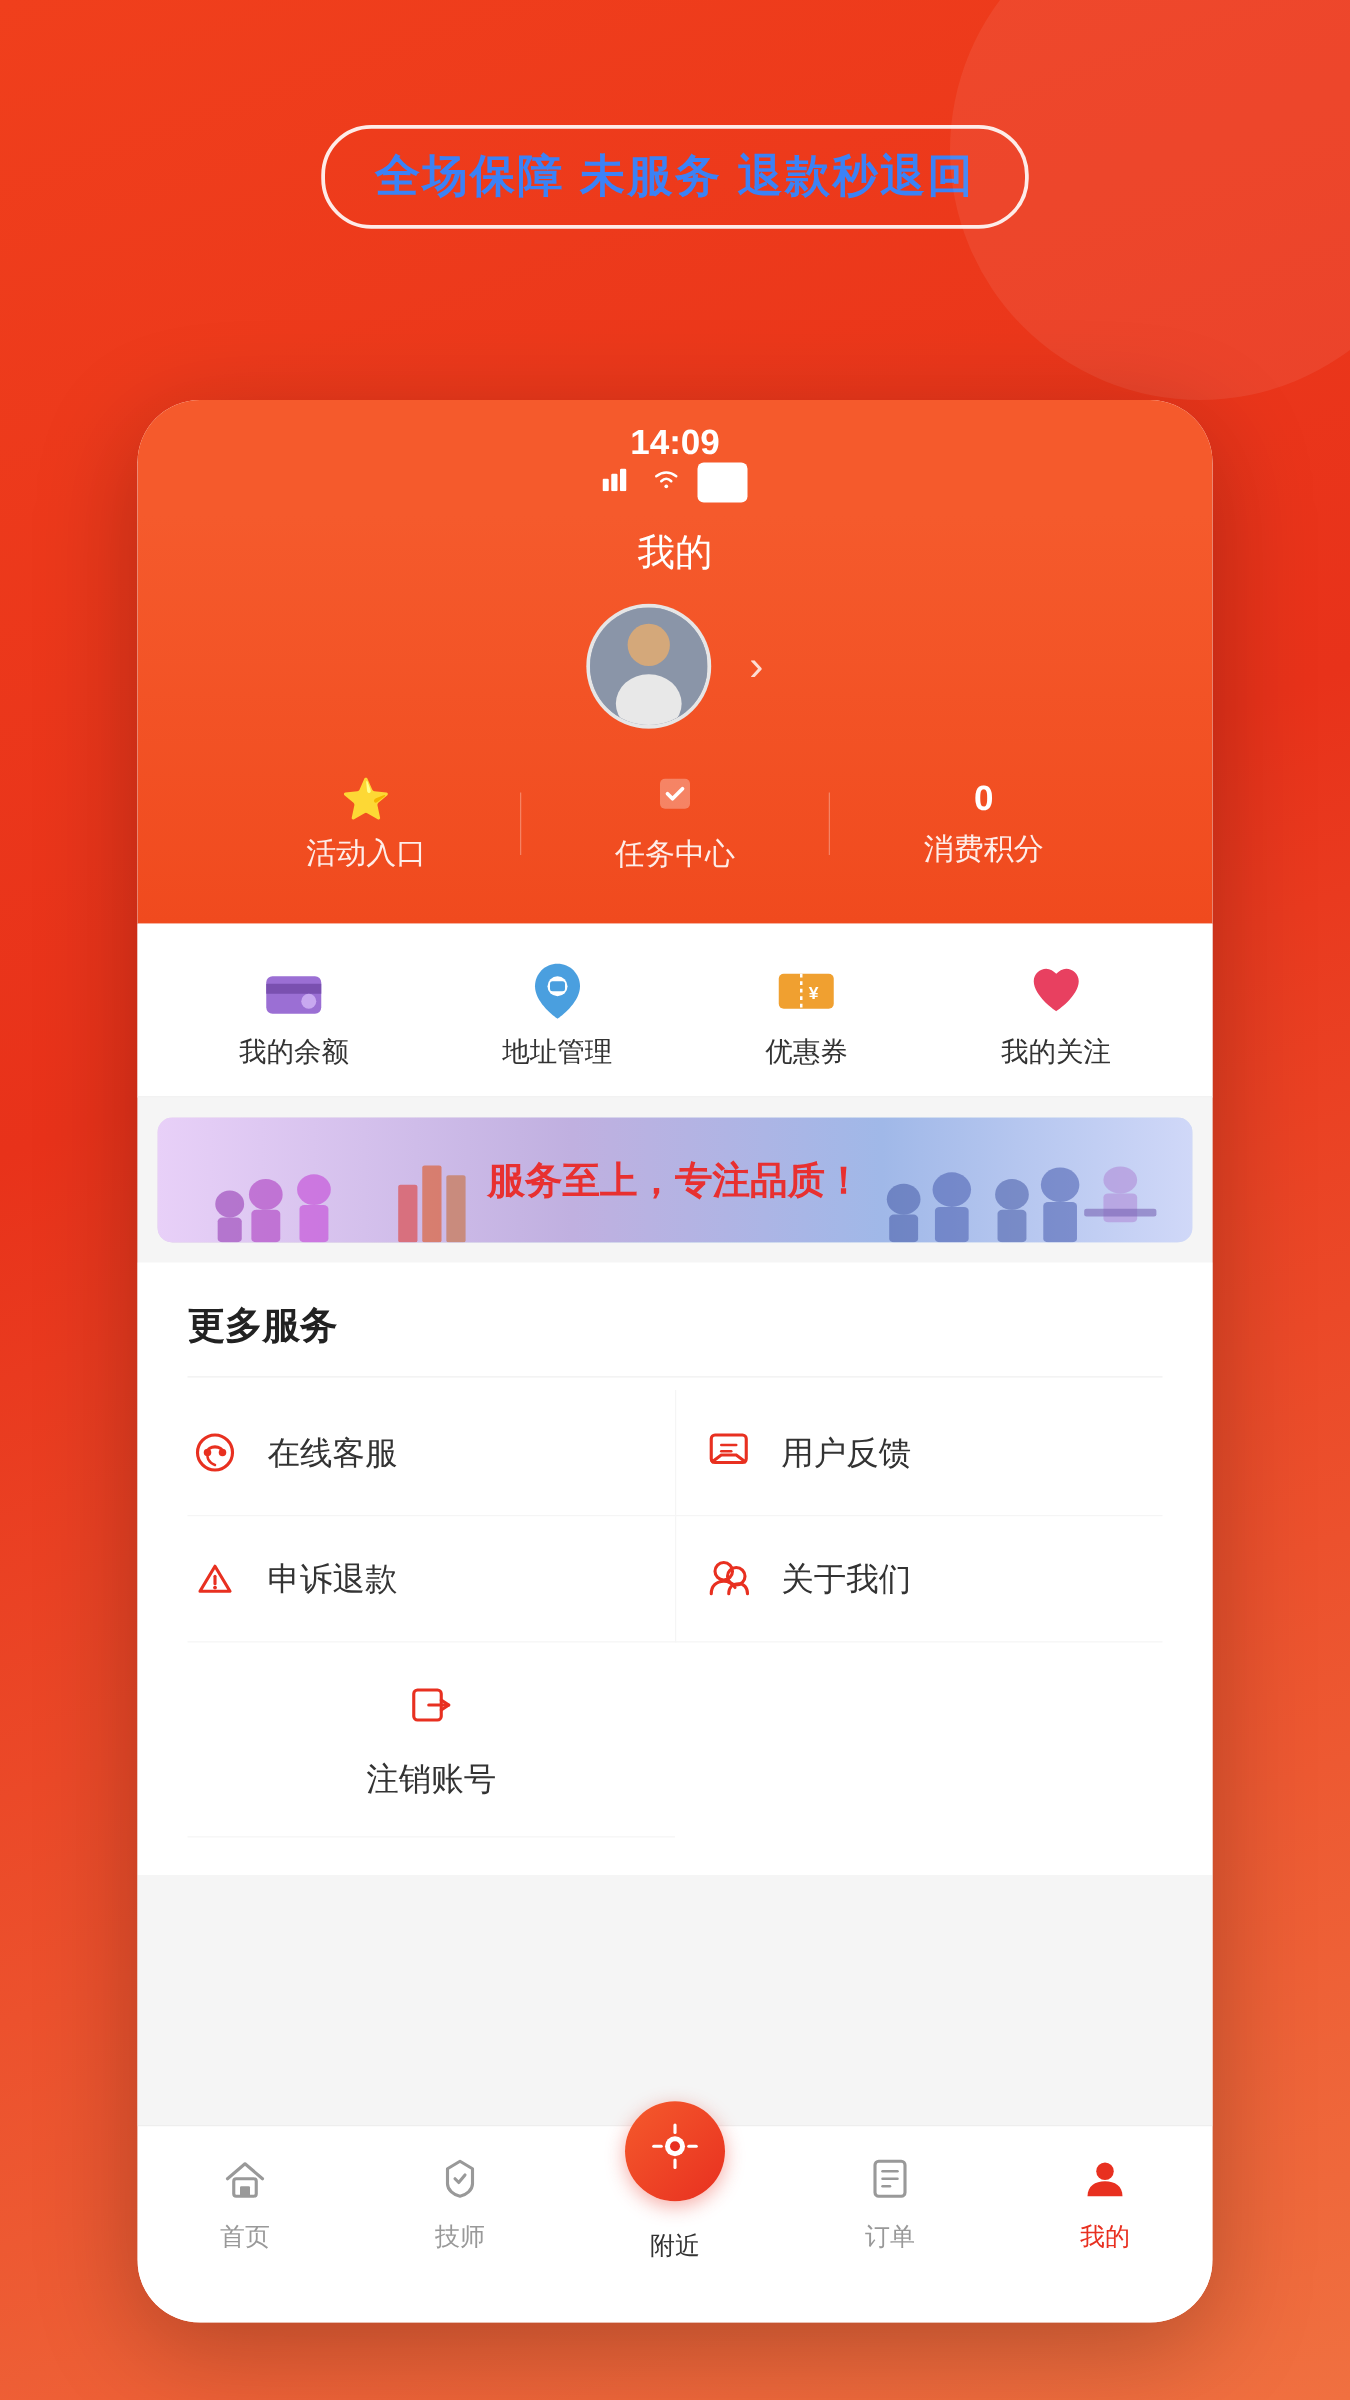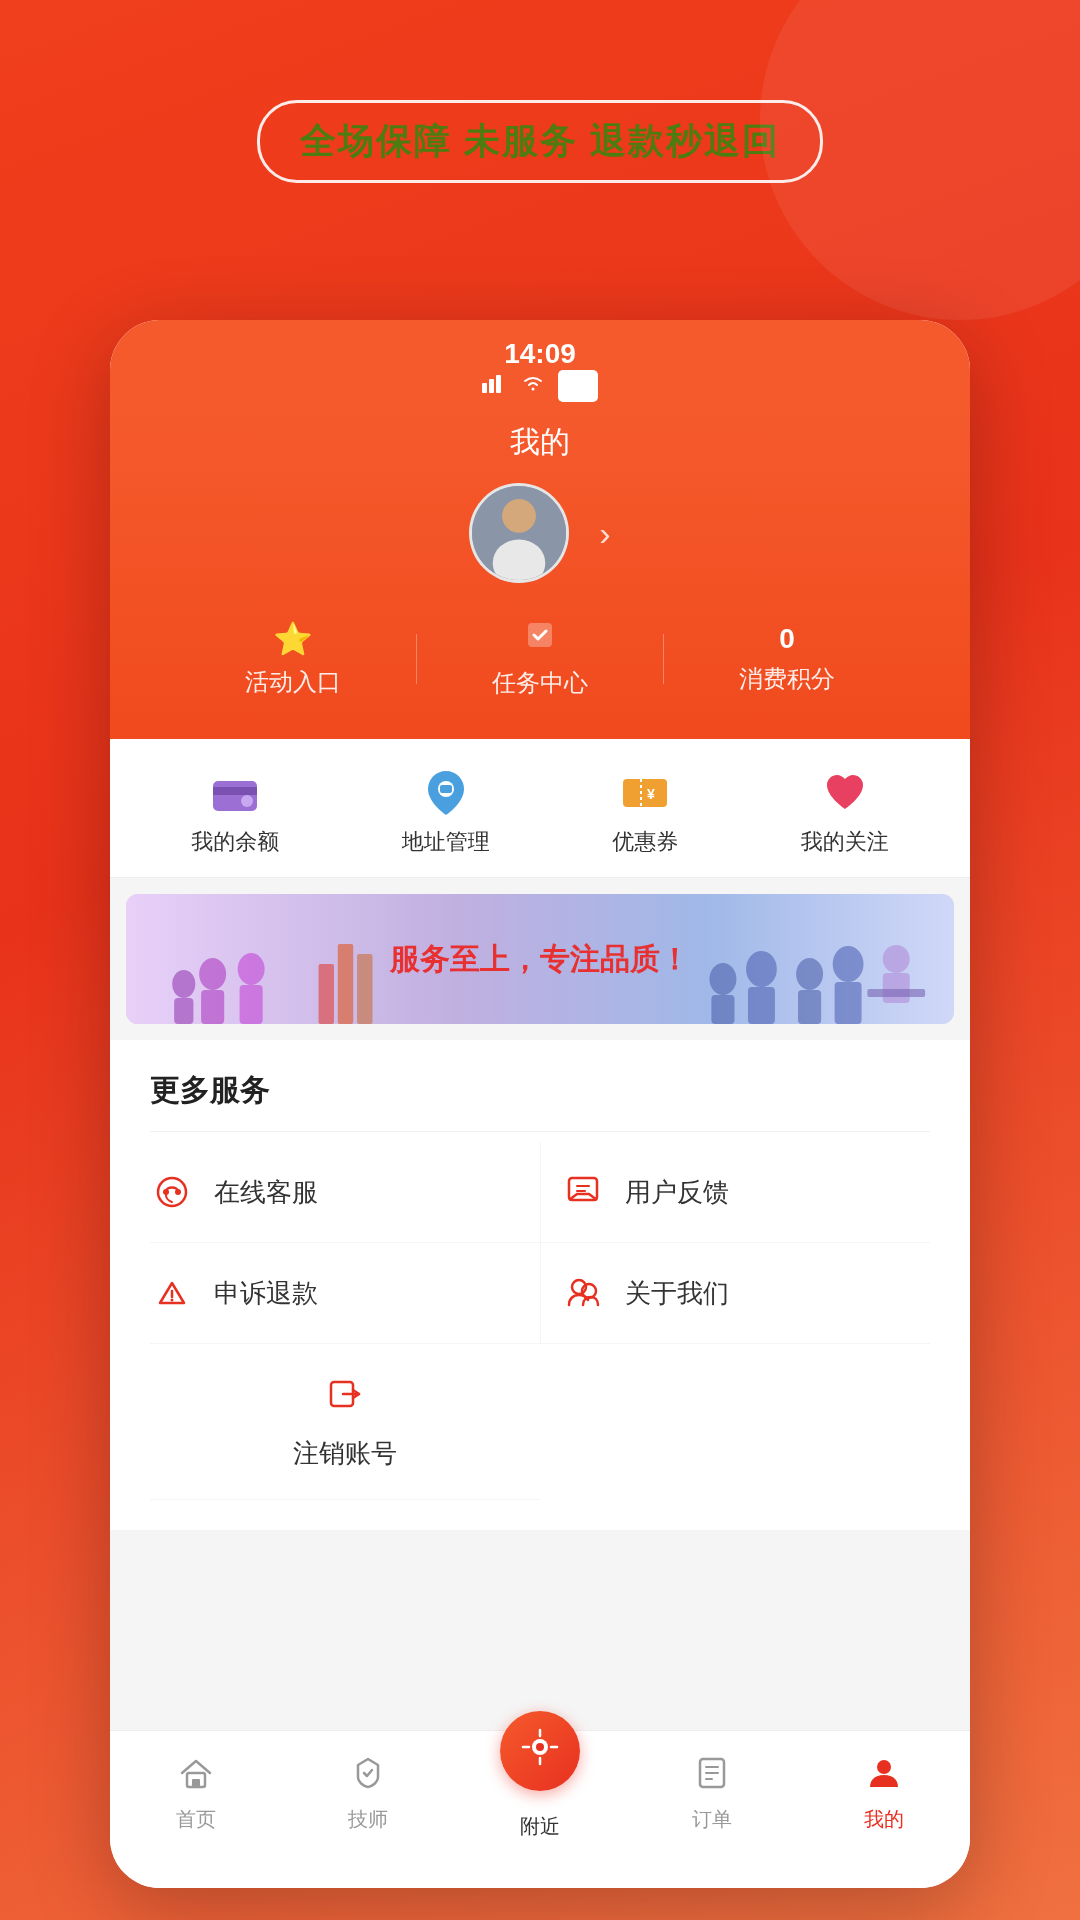--- a/index.html
+++ b/index.html
@@ -35,21 +35,21 @@
       letter-spacing: 4px;
       line-height: 1.2;
       text-shadow: 0 2px 8px rgba(0,0,0,0.15);
     }
     .promo-subtitle {
       display: inline-block;
       margin-top: 30px;
       border: 3px solid rgba(255,255,255,0.9);
       border-radius: 40px;
       padding: 14px 40px;
-      color: #4d7c0f;
+      color: #3b82f6;
       font-size: 36px;
       font-weight: 600;
       letter-spacing: 2px;
     }
 
     
     .phone-mockup {
       position: absolute;
       top: 320px;
       left: 50%;
@@ -192,21 +192,21 @@
     .quick-action-label {
       font-size: 22px;
       color: #333;
     }
 
     
     .banner {
       margin: 16px;
       border-radius: 12px;
       overflow: hidden;
-      height: 130px;
+      height: 100px;
       background: linear-gradient(135deg, #e8d0f0 0%, #c8b8e0 30%, #b0c8e8 60%, #d8e0f8 100%);
       display: flex;
       align-items: center;
       justify-content: center;
       position: relative;
     }
     .banner-text {
       font-size: 30px;
       font-weight: 700;
       color: #e83030;

